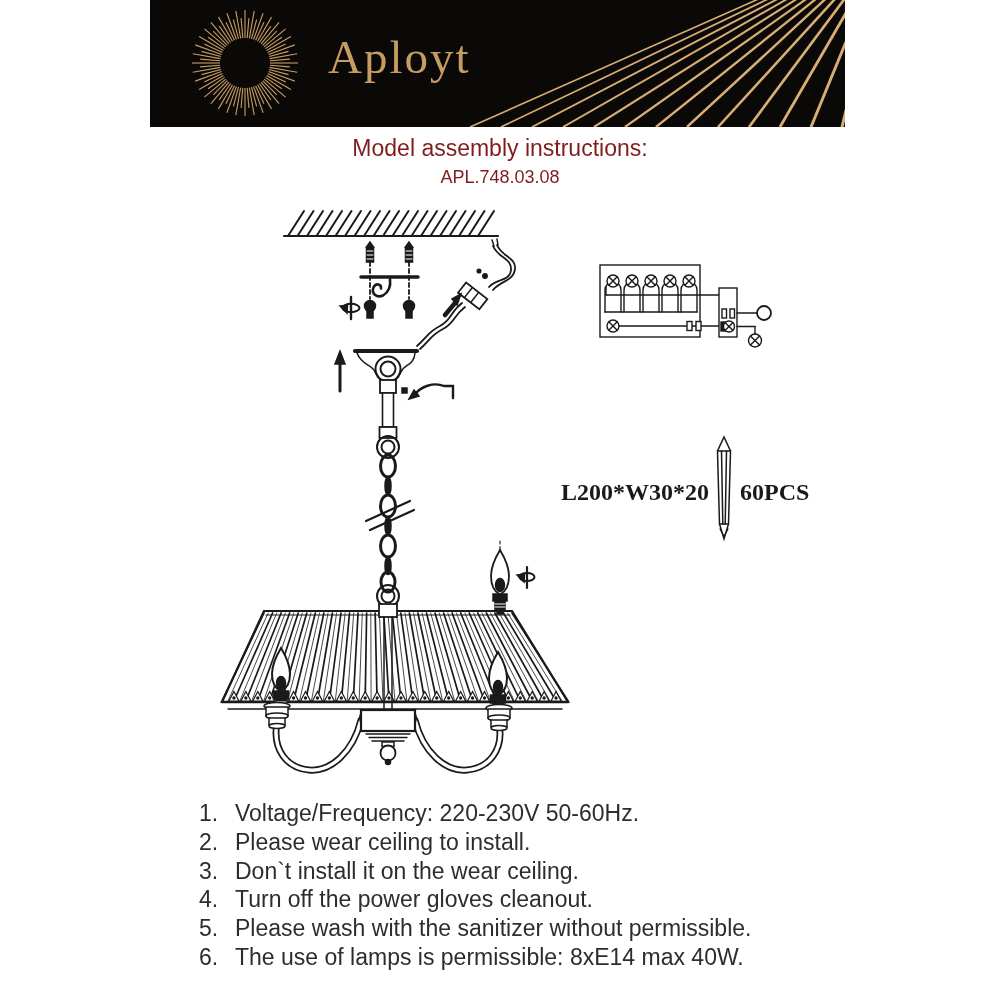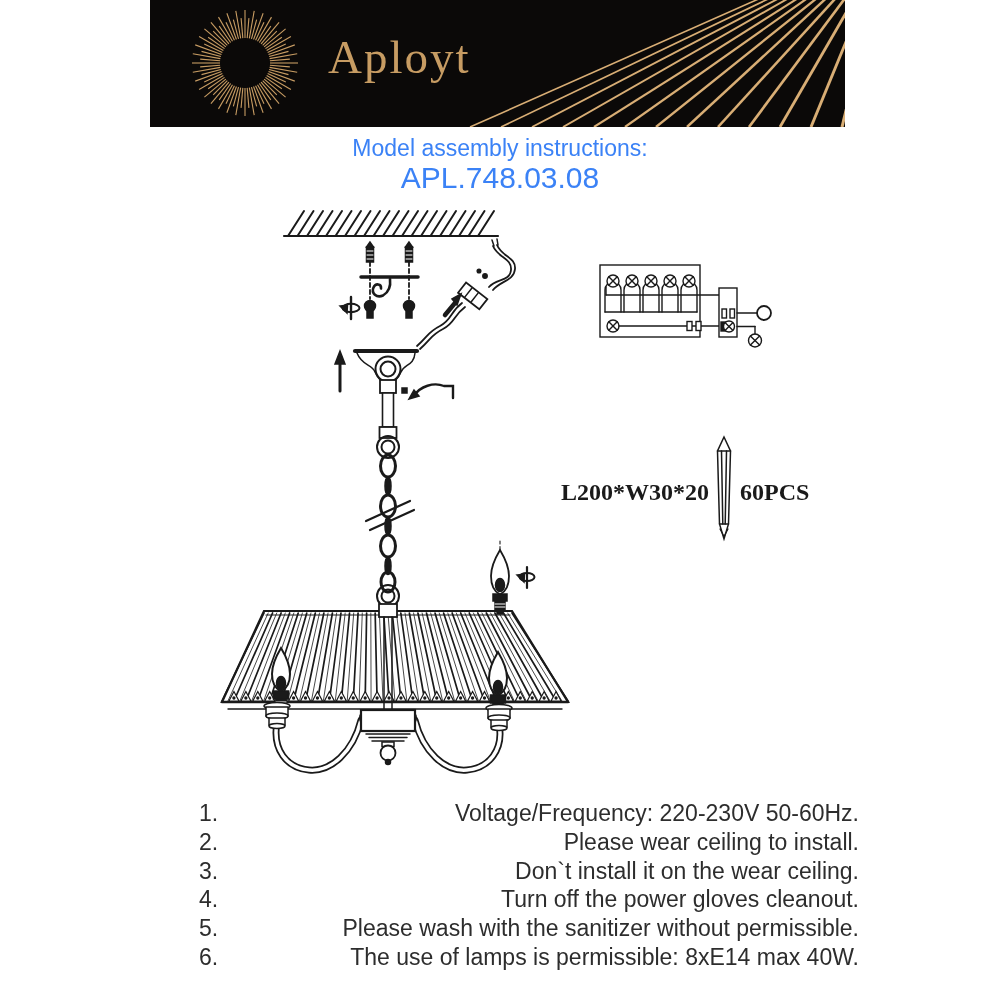--- a/index.html
+++ b/index.html
@@ -4,30 +4,30 @@
 <style>
   html,body{margin:0;padding:0;background:#fff;}
   #page{position:relative;width:1000px;height:1000px;background:#fff;overflow:hidden;
         font-family:"Liberation Sans",sans-serif;}
   
   #banner{position:absolute;left:150px;top:0;width:695px;height:127px;background:#0b0908;}
   #banner svg{position:absolute;left:0;top:0;}
   #brand{position:absolute;left:178px;top:30px;font-family:"Liberation Serif",serif;
          font-size:47px;font-weight:400;letter-spacing:2px;color:#c79c63;}
   
-  #title{position:absolute;left:0;top:133px;width:1000px;text-align:center;color:#3b82f6;}
+  #title{position:absolute;left:0;top:133px;width:1000px;text-align:center;color:#7f1d1d;}
   #title .t1{font-size:23px;line-height:30px;}
-  #title .t2{font-size:30px;line-height:29px;}
+  #title .t2{font-size:18px;line-height:29px;}
   
   #diagram{position:absolute;left:180px;top:200px;width:640px;height:600px;}
   
   #instructions{position:absolute;left:199px;top:799px;width:660px;color:#2d2d2d;}
   .inst-row{display:flex;font-size:23px;line-height:28.8px;}
   .inst-num{width:36px;flex:0 0 36px;}
-  .inst-text{flex:1;text-align:right;}
+  .inst-text{flex:1;}
 </style>
 </head>
 <body>
 
 <div id="page">
 
   <div id="banner">
     <svg id="banner-art" width="695" height="127" viewBox="0 0 695 127">
       <g id="sunburst">
           <line x1="120" y1="63" x2="148" y2="63" stroke="#c79c63" stroke-width="1.1"></line>

